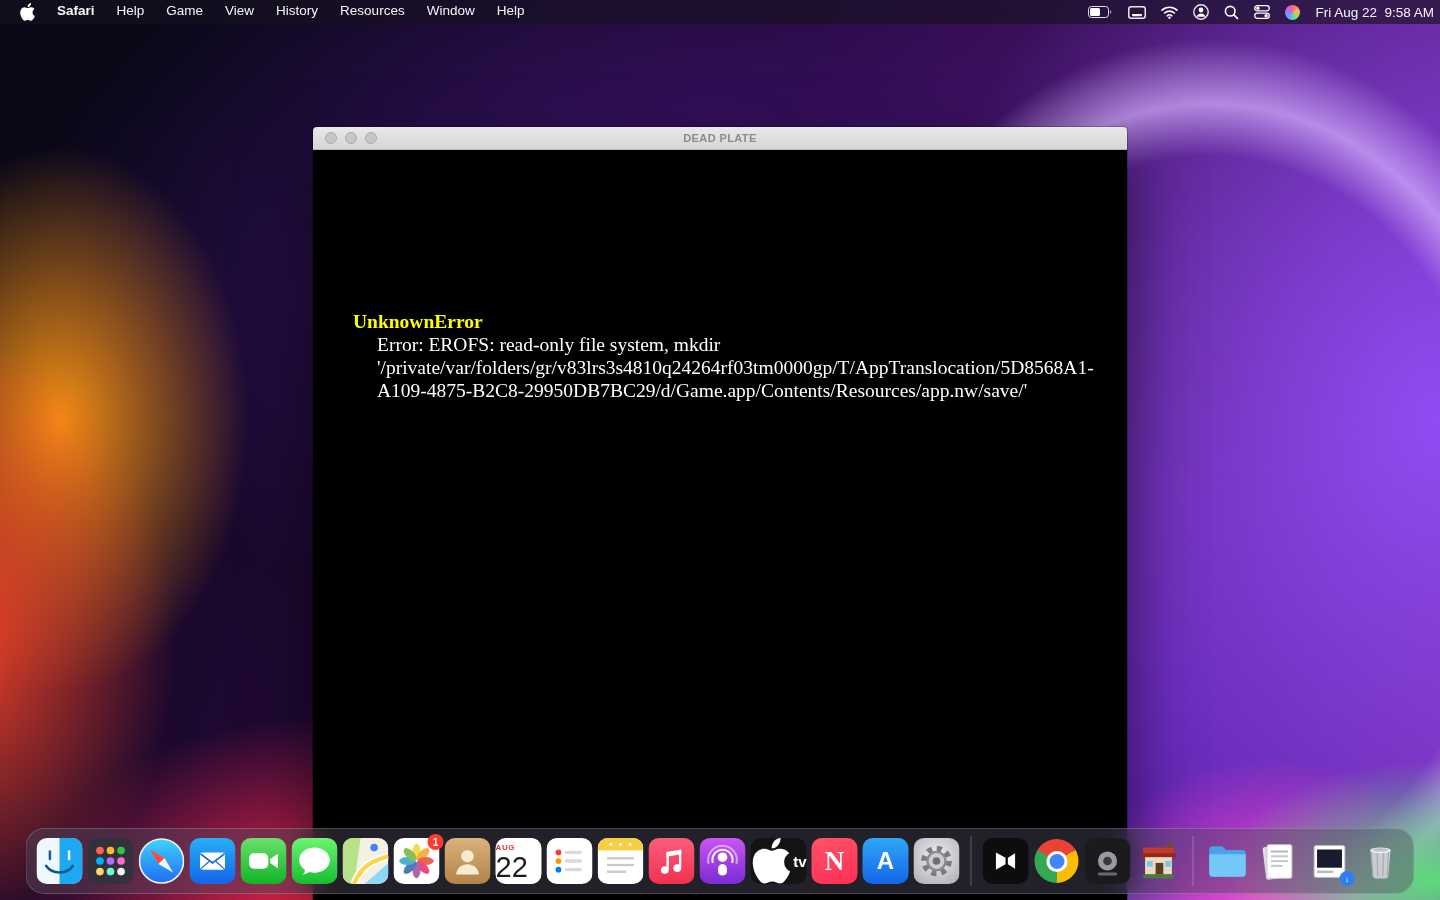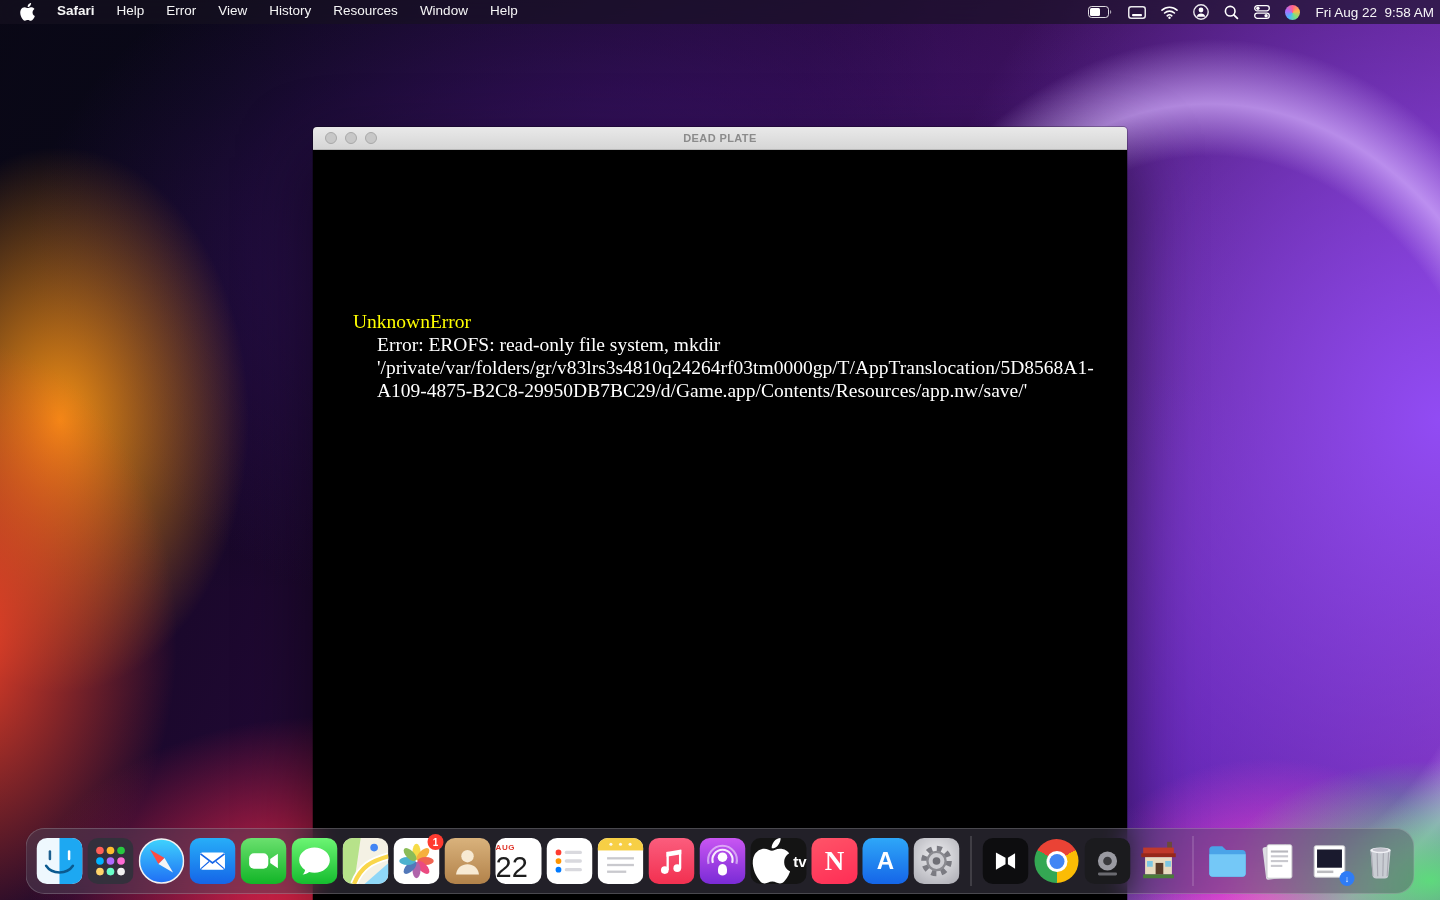--- a/index.html
+++ b/index.html
@@ -51,21 +51,21 @@
     display:flex;align-items:center;justify-content:center;
   }
   .traffic{position:absolute;left:12px;top:0;bottom:0;display:flex;align-items:center;gap:8px;}
   .tl{width:12px;height:12px;border-radius:50%;background:#c7c7c7;border:1px solid #a9a9a9;box-sizing:border-box;}
   .win-title{font-size:11px;font-weight:700;color:#8b8b8b;letter-spacing:.4px;}
   .win-content{flex:1;background:#000;position:relative;}
   .error-block{
     position:absolute;left:40px;top:160px;max-width:756px;
     font-family:"Liberation Serif",serif;font-size:19.5px;line-height:23px;
   }
-  .error-title{color:#ffff00;font-weight:400;}
+  .error-title{color:#ffff00;font-weight:700;}
   .error-body{color:#ffffff;margin-left:24px;}
   
   .dock{
     position:absolute;left:50%;transform:translateX(-50%);bottom:6px;height:64px;
     display:flex;align-items:center;gap:5px;padding:0 10px;
     background:rgba(82,76,96,.42);border:1px solid rgba(255,255,255,.18);
     border-radius:19px;backdrop-filter:blur(14px);z-index:40;
   }
   .dock-icon{width:46px;height:46px;position:relative;flex:0 0 auto;}
   .dock-icon svg{width:100%;height:100%;display:block;}
@@ -100,21 +100,21 @@
 
 <div class="menubar">
   <div class="mb-left">
     <span class="apple">
       <svg width="15" height="18" viewBox="0 0 20 24">
           <path fill="#fff" d="M16.7 12.6c0-3 2.5-4.5 2.6-4.6-1.4-2.1-3.6-2.4-4.4-2.4-1.9-.2-3.7 1.1-4.6 1.1-.9 0-2.4-1.1-4-1.1-2 0-3.9 1.2-5 3-2.1 3.7-.5 9.1 1.5 12.1 1 1.5 2.2 3.1 3.8 3 1.5-.1 2.1-1 3.9-1s2.3 1 4 1c1.6 0 2.7-1.5 3.7-3 1.1-1.7 1.6-3.3 1.6-3.4-.1 0-3.1-1.2-3.1-4.7zM13.6 3.6c.8-1 1.4-2.4 1.2-3.6-1.2 0-2.6.8-3.4 1.8-.7.9-1.4 2.3-1.2 3.6 1.3.1 2.6-.7 3.4-1.8z"></path>
         </svg>
     </span>
     <span class="mb-item bold">Safari</span>
     <span class="mb-item">Help</span>
-    <span class="mb-item">Error</span>
+    <span class="mb-item">Game</span>
     <span class="mb-item">View</span>
     <span class="mb-item">History</span>
     <span class="mb-item">Resources</span>
     <span class="mb-item">Window</span>
     <span class="mb-item">Help</span>
   </div>
   <div class="mb-right">
     <span class="mb-ic">
       <svg width="25" height="12" viewBox="0 0 25 12">
           <rect x="0.5" y="0.5" width="20" height="11" rx="3" fill="none" stroke="#fff" opacity=".85"></rect>

